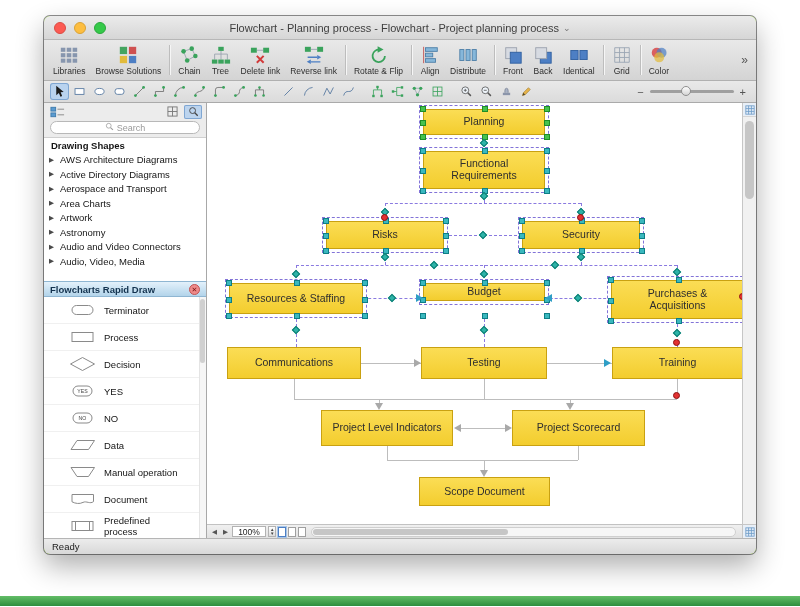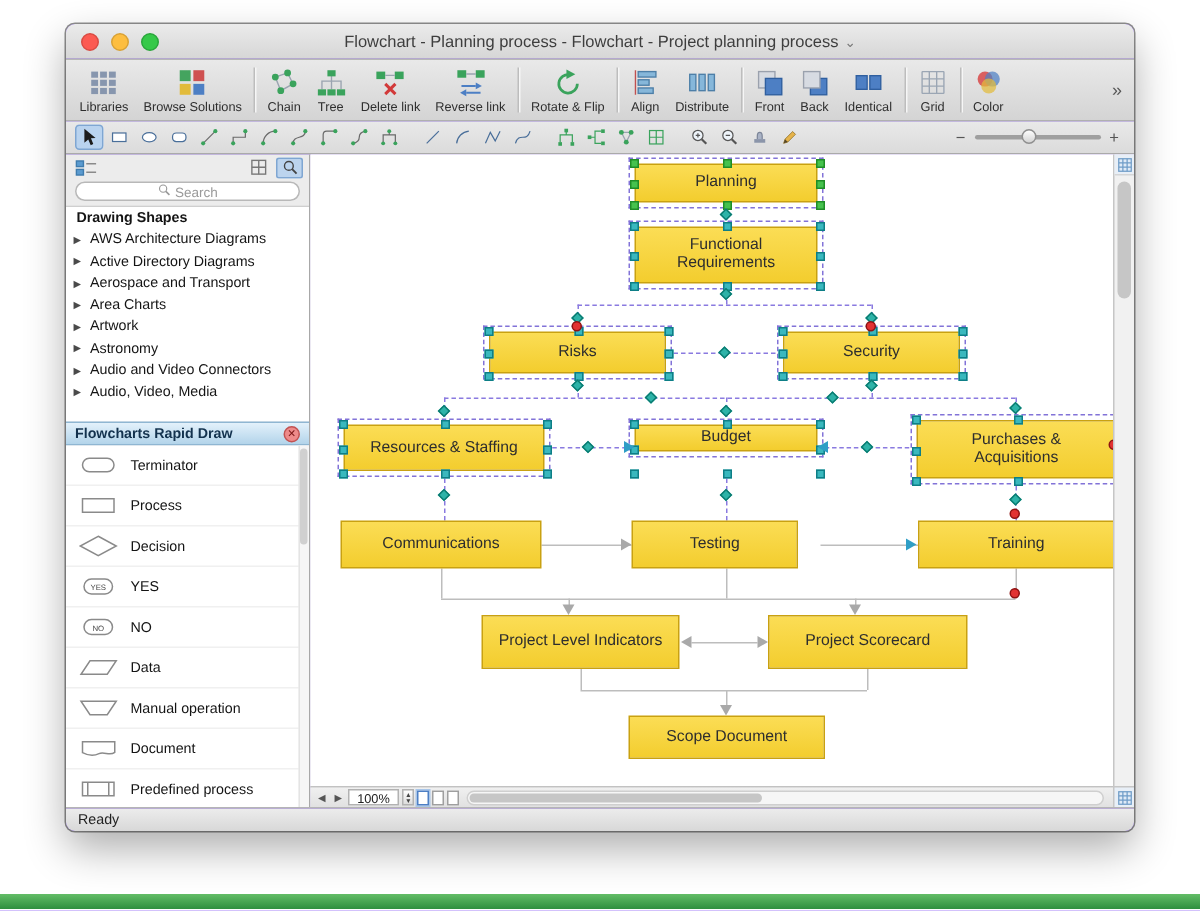--- a/index.html
+++ b/index.html
@@ -1,21 +1,21 @@
 <!DOCTYPE html>
 <html><head>
 <meta charset="utf-8">
 <style>
   * { margin:0; padding:0; box-sizing:border-box; }
   body { font-family:"Liberation Sans", sans-serif; background:#fff; }
   .screen { position:relative; width:800px; height:607px; background:#ffffff; overflow:hidden; }
   .green-strip { position:absolute; left:0; right:0; bottom:1px; height:10px;
     background:linear-gradient(#63bd67,#2e8f3e); }
   .window { position:absolute; left:44px; top:16px; width:712px; height:538px;
-    border-radius:6px; background:#8b5cf6; overflow:hidden; display:flex; flex-direction:column;
+    border-radius:6px; background:#84cc16; overflow:hidden; display:flex; flex-direction:column;
     box-shadow:0 12px 28px rgba(0,0,0,.32), 0 0 0 1px #8f8f8f; }
 
   
   .titlebar { height:24px; flex:0 0 24px; background:linear-gradient(#ebebeb,#d6d6d6);
     border-bottom:1px solid #b7b7b7; position:relative; display:flex; align-items:center; }
   .traffic { position:absolute; left:10px; top:6px; display:flex; gap:8px; }
   .light { width:12px; height:12px; border-radius:50%; display:inline-block; }
   .light.red { background:#fc5a52; border:1px solid #d94c44; }
   .light.yellow { background:#fdbe40; border:1px solid #d9a236; }
   .light.green { background:#35c949; border:1px solid #2aa73c; }
@@ -63,21 +63,21 @@
   .lib-list { height:144px; flex:0 0 144px; background:#fff; border-top:1px solid #cfcfcf; overflow:hidden; }
   .lib-item { height:14.5px; display:flex; align-items:center; gap:4px; padding-left:5px; font-size:9.5px; color:#141414; background:#fff; }
   .lib-item .tri { font-size:6.5px; color:#4a4a4a; width:7px; }
   .lib-item.lib-head { padding-left:7px;font-weight:bold; }
   .panel-header { height:16px; flex:0 0 16px; background:linear-gradient(#e3f1fb,#b3d4ea);
     border-top:1px solid #8fb6d2; border-bottom:1px solid #8fb6d2; display:flex; align-items:center;
     padding:0 6px; font-size:9.5px; font-weight:bold; color:#13324e; }
   .panel-close { margin-left:auto; width:11px; height:11px; border-radius:50%; background:#ee8a8a;
     border:1px solid #c25252; color:#7c1616; font-size:7px; line-height:9px; text-align:center; font-weight:normal; }
   .shape-list { flex:1; background:#fff; overflow:hidden; position:relative; }
-  .shape-item { height:27px; display:flex; align-items:center; gap:7px; padding:0 8px; border-bottom:1px solid #f0f0f0; }
+  .shape-item { height:27px; display:flex; align-items:center; gap:7px; padding:0 25px; border-bottom:1px solid #f0f0f0; }
   .shape-icon { width:28px; height:16px; display:flex; }
   .shape-label { font-size:9.5px; color:#141414; }
   .shape-scrollbar { position:absolute; right:0; top:0; bottom:0; width:7px; background:#f6f6f6; border-left:1px solid #e4e4e4; }
   .shape-scroll-thumb { position:absolute; right:1px; top:2px; width:5px; height:64px; background:#d0d0d0; border-radius:3px; display:block; }
 
   
   .canvas-wrap { flex:1; position:relative; background:#fff; min-width:0; }
   .canvas { position:absolute; left:0; top:0; right:14px; bottom:14px; overflow:hidden; background:#fff; }
   .node { position:absolute; background:linear-gradient(#fbdd55,#f3cd2e); border:1px solid #c9a111;
     display:flex; align-items:center; justify-content:center; text-align:center;
@@ -771,21 +771,21 @@
               <span class="node-label">Purchases &amp; Acquisitions</span>
               <span class="hdl teal" style="left: -4px; top: -4px;"></span>
               <span class="hdl teal" style="left: 63.5px; top: -4px;"></span>
               <span class="hdl teal" style="left: -4px; top: 16.5px;"></span>
               <span class="hdl teal" style="left: -4px; top: 37px;"></span>
               <span class="hdl teal" style="left: 63.5px; top: 37px;"></span>
             </div>
             <div class="node" style="left: 20px; top: 244px; width: 134px; height: 32px;">
               <span class="node-label">Communications</span>
             </div>
-            <div class="node" style="left: 214px; top: 244px; width: 111px; height: 32px;">
+            <div class="node" style="left: 214px; top: 244px; width: 126px; height: 32px;">
               <span class="node-label">Testing</span>
             </div>
             <div class="node" style="left: 405px; top: 244px; width: 131px; height: 32px;">
               <span class="node-label">Training</span>
             </div>
             <div class="node" style="left: 114px; top: 307px; width: 132px; height: 36px;">
               <span class="node-label">Project Level Indicators</span>
             </div>
             <div class="node" style="left: 305px; top: 307px; width: 133px; height: 36px;">
               <span class="node-label">Project Scorecard</span>

